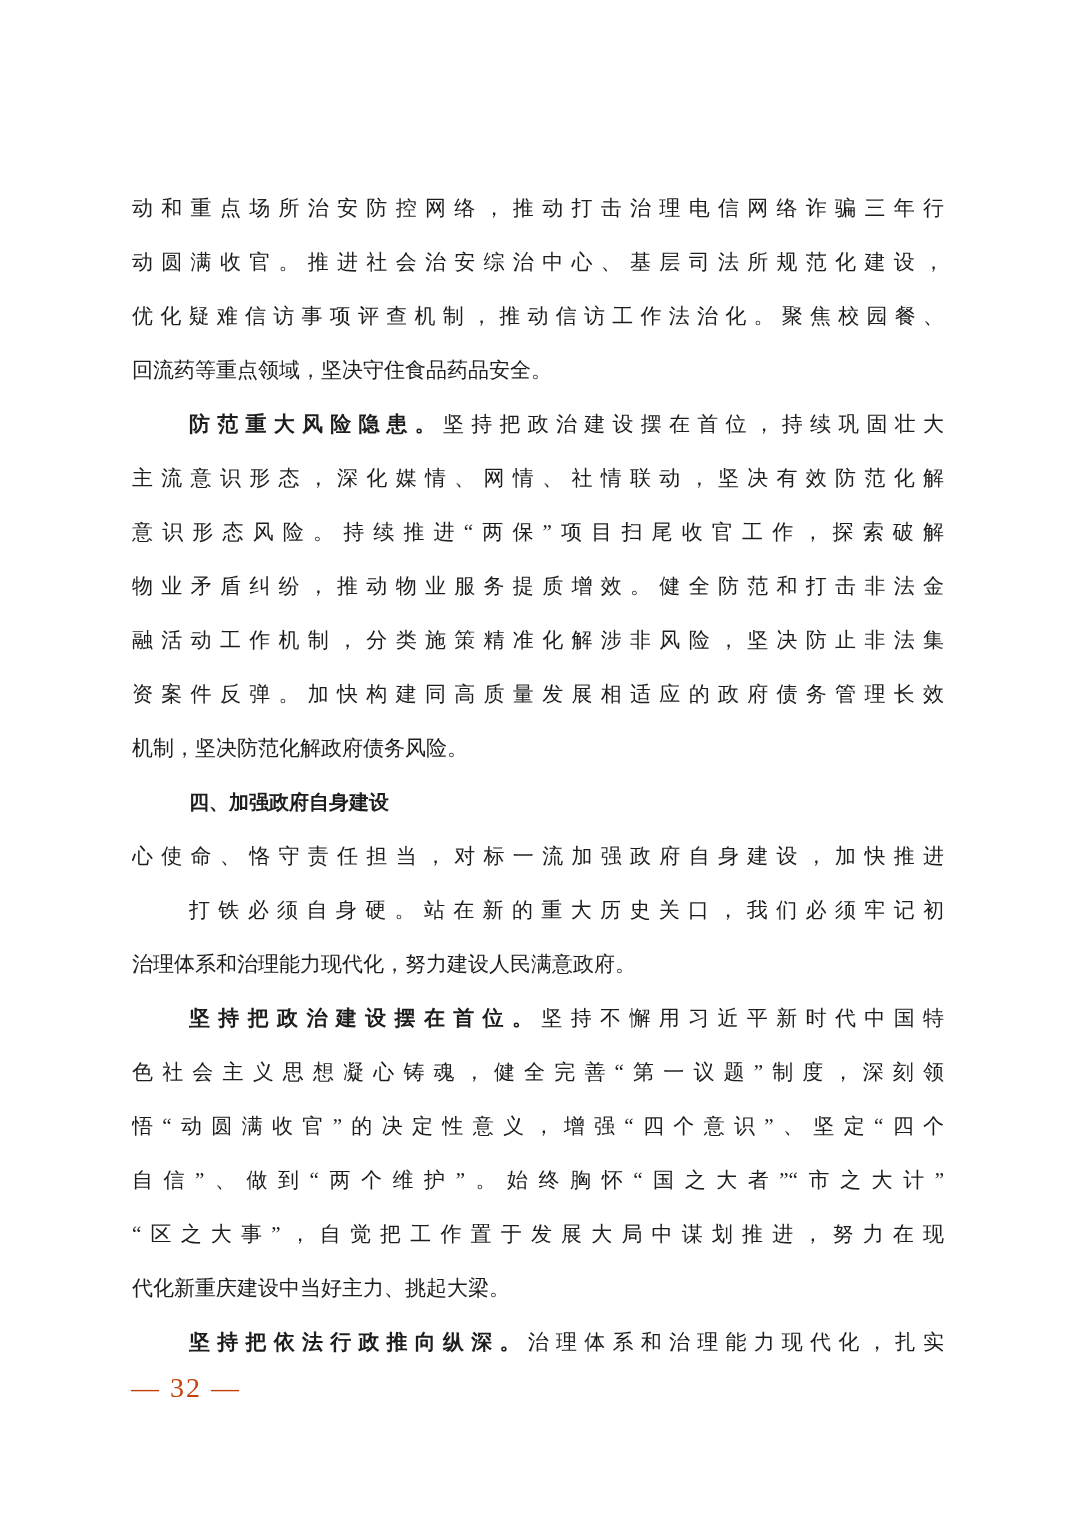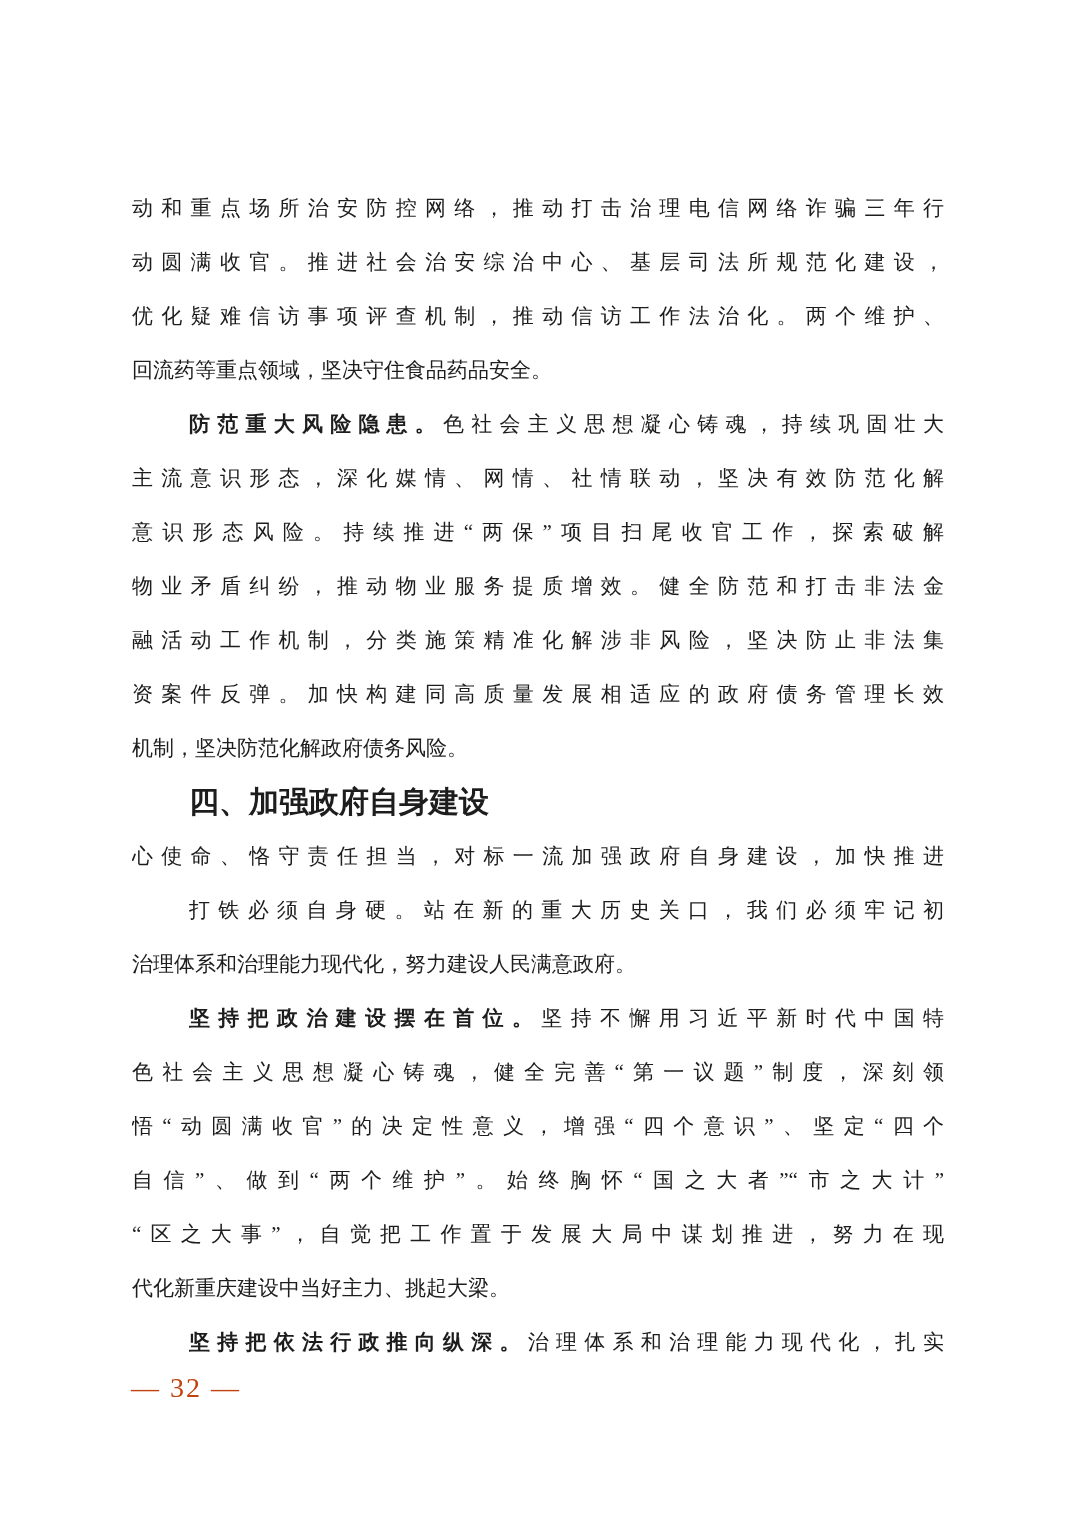--- a/index.html
+++ b/index.html
@@ -33,21 +33,21 @@
   .row.end {
     text-align: left;
     text-align-last: left;
   }
   .row.indent {
     text-indent: 57px;
   }
   .row.heading {
     font-family: "Liberation Sans", "DejaVu Sans", sans-serif;
     font-weight: 700;
-    font-size: 30px;
+    font-size: 20px;
     text-align: right;
     text-align-last: left;
   }
   .b {
     font-weight: 700;
   }
   .page-number {
     position: absolute;
     left: 131px;
     top: 1368px;
@@ -61,25 +61,25 @@
 </head>
 <body>
 
 <div class="page">
   <div class="content">
 
     <div class="row"><span class="b"></span><span>动和重点场所治安防控网络，推动打击治理电信网络诈骗三年行</span></div>
 
     <div class="row"><span class="b"></span><span>动圆满收官。推进社会治安综治中心、基层司法所规范化建设，</span></div>
 
-    <div class="row"><span class="b"></span><span>优化疑难信访事项评查机制，推动信访工作法治化。两个维护、</span></div>
+    <div class="row"><span class="b"></span><span>优化疑难信访事项评查机制，推动信访工作法治化。聚焦校园餐、</span></div>
 
     <div class="row end"><span class="b"></span><span>回流药等重点领域，坚决守住食品药品安全。</span></div>
 
-    <div class="row indent"><span class="b">防范重大风险隐患。</span><span>色社会主义思想凝心铸魂，持续巩固壮大</span></div>
+    <div class="row indent"><span class="b">防范重大风险隐患。</span><span>坚持把政治建设摆在首位，持续巩固壮大</span></div>
 
     <div class="row"><span class="b"></span><span>主流意识形态，深化媒情、网情、社情联动，坚决有效防范化解</span></div>
 
     <div class="row"><span class="b"></span><span>意识形态风险。持续推进“两保”项目扫尾收官工作，探索破解</span></div>
 
     <div class="row"><span class="b"></span><span>物业矛盾纠纷，推动物业服务提质增效。健全防范和打击非法金</span></div>
 
     <div class="row"><span class="b"></span><span>融活动工作机制，分类施策精准化解涉非风险，坚决防止非法集</span></div>
 
     <div class="row"><span class="b"></span><span>资案件反弹。加快构建同高质量发展相适应的政府债务管理长效</span></div>

